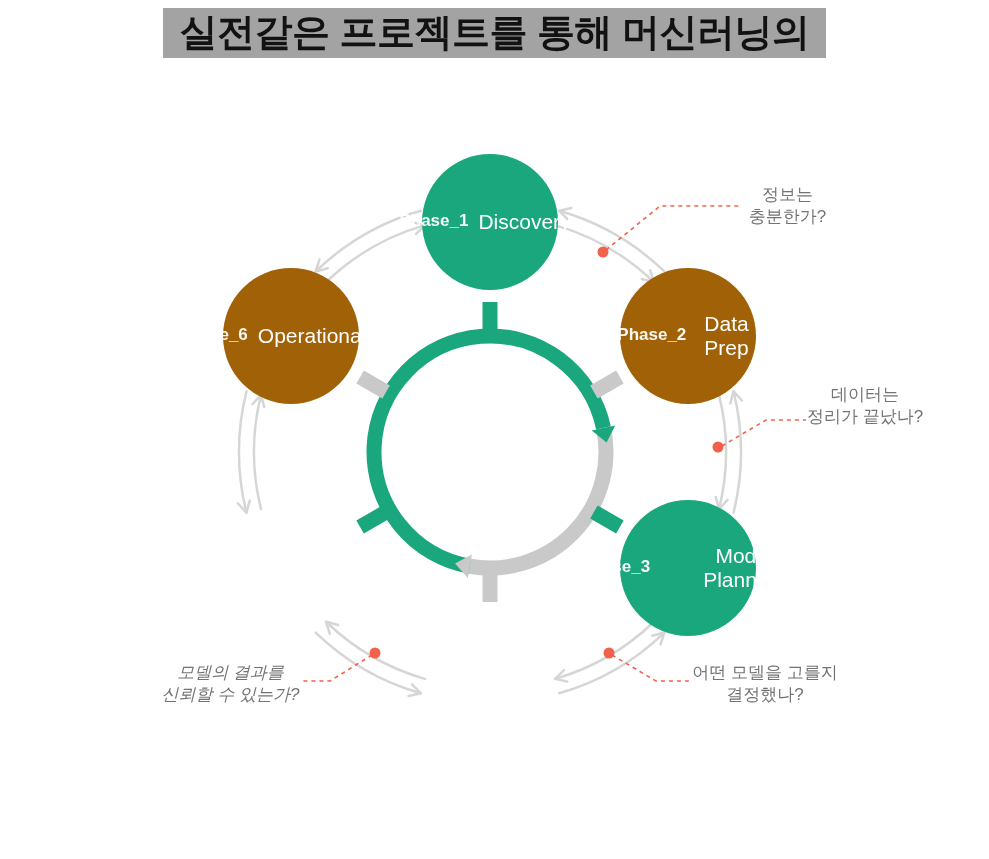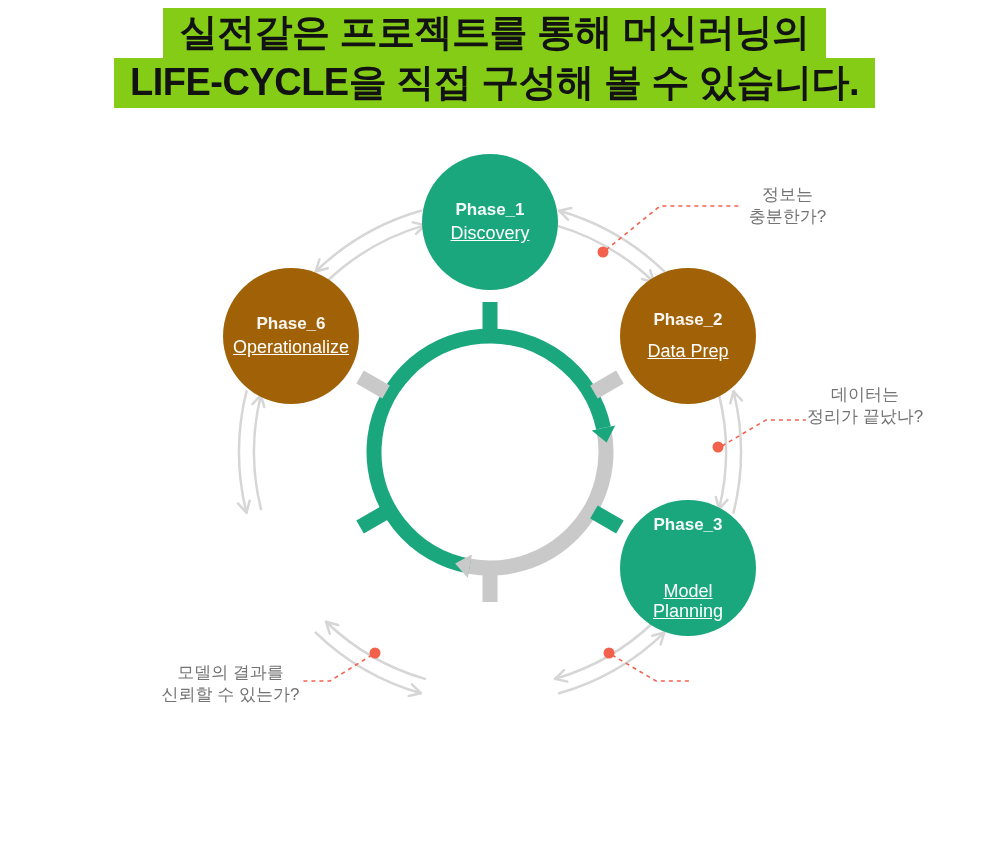--- a/index.html
+++ b/index.html
@@ -4,36 +4,36 @@
 <style>
   html,body{margin:0;padding:0;background:#ffffff;}
   .stage{
     position:relative;width:989px;height:859px;overflow:hidden;
     font-family:"Liberation Sans","DejaVu Sans",sans-serif;
   }
   
   .title{position:absolute;top:8px;left:0;width:100%;text-align:center;z-index:3;}
   .title .line{display:block;}
   .title .hl{
-    display:inline-block;background:#84cc16;color:#121212;
+    display:inline-block;background:#a3a3a3;color:#121212;
     font-size:38px;font-weight:800;letter-spacing:-0.5px;
     padding:5px 16px 7px;line-height:1.0;
   }
   
   .diagram-svg{position:absolute;left:0;top:0;z-index:1;}
   
   .phase{
     position:absolute;width:136px;height:136px;border-radius:50%;
-    display:flex;flex-direction:column;align-items:center;justify-content:center;
+    display:flex;flex-direction:row;align-items:center;justify-content:center;
     text-align:center;color:#ffffff;z-index:2;
   }
   .phase.green{background:#1aa77d;}
   .phase.gray{background:#a16207;}
   .phase-id{font-size:17px;font-weight:bold;opacity:.95;margin-bottom:3px;}
-  .phase-name{font-size:18px;line-height:1.12;padding:0 10px;text-decoration:underline;}
+  .phase-name{font-size:21px;line-height:1.12;padding:0 10px;}
   
   .note{
     position:absolute;color:#737373;font-size:17px;line-height:1.32;
     text-align:center;z-index:3;
   }
 </style>
 </head>
 <body>
 
 <div class="stage">
@@ -87,21 +87,20 @@
     <g fill="#f2614c" stroke="none">
       <circle cx="603" cy="252" r="5.5"></circle>
       <circle cx="718" cy="447" r="5.5"></circle>
       <circle cx="609" cy="653" r="5.5"></circle>
       <circle cx="375" cy="653" r="5.5"></circle>
     </g>
   </svg>
 
   <div class="title">
     <span class="line"><span class="hl">실전같은 프로젝트를 통해 머신러닝의</span></span>
-    <span class="line"><span class="hl">LIFE-CYCLE을 직접 구성해 볼 수 있습니다.</span></span>
   </div>
 
   <div class="phase green" style="left:422px;top:154px;">
     <div class="phase-id">Phase_1</div>
     <div class="phase-name">Discovery</div>
   </div>
   <div class="phase gray" style="left:620px;top:268px;gap:8px;">
     <div class="phase-id">Phase_2</div>
     <div class="phase-name">Data Prep</div>
   </div>
@@ -115,18 +114,22 @@
   </div>
 
   <div class="note" style="left:725px;top:184px;width:125px;">
     <div>정보는</div>
     <div>충분한가?</div>
   </div>
   <div class="note" style="left:800px;top:384px;width:130px;">
     <div>데이터는</div>
     <div>정리가 끝났나?</div>
   </div>
-  <div class="note" style="left:158px;top:662px;width:145px;">
+  <div class="note" style="left:690px;top:662px;width:150px;">
+    <div>어떤 모델을 고를지</div>
+    <div>결정했나?</div>
+  </div>
+  <div class="note" style="left:158px;top:662px;width:145px;font-style:italic;">
     <div>모델의 결과를</div>
     <div>신뢰할 수 있는가?</div>
   </div>
 
 </div>
 
 </body></html>

